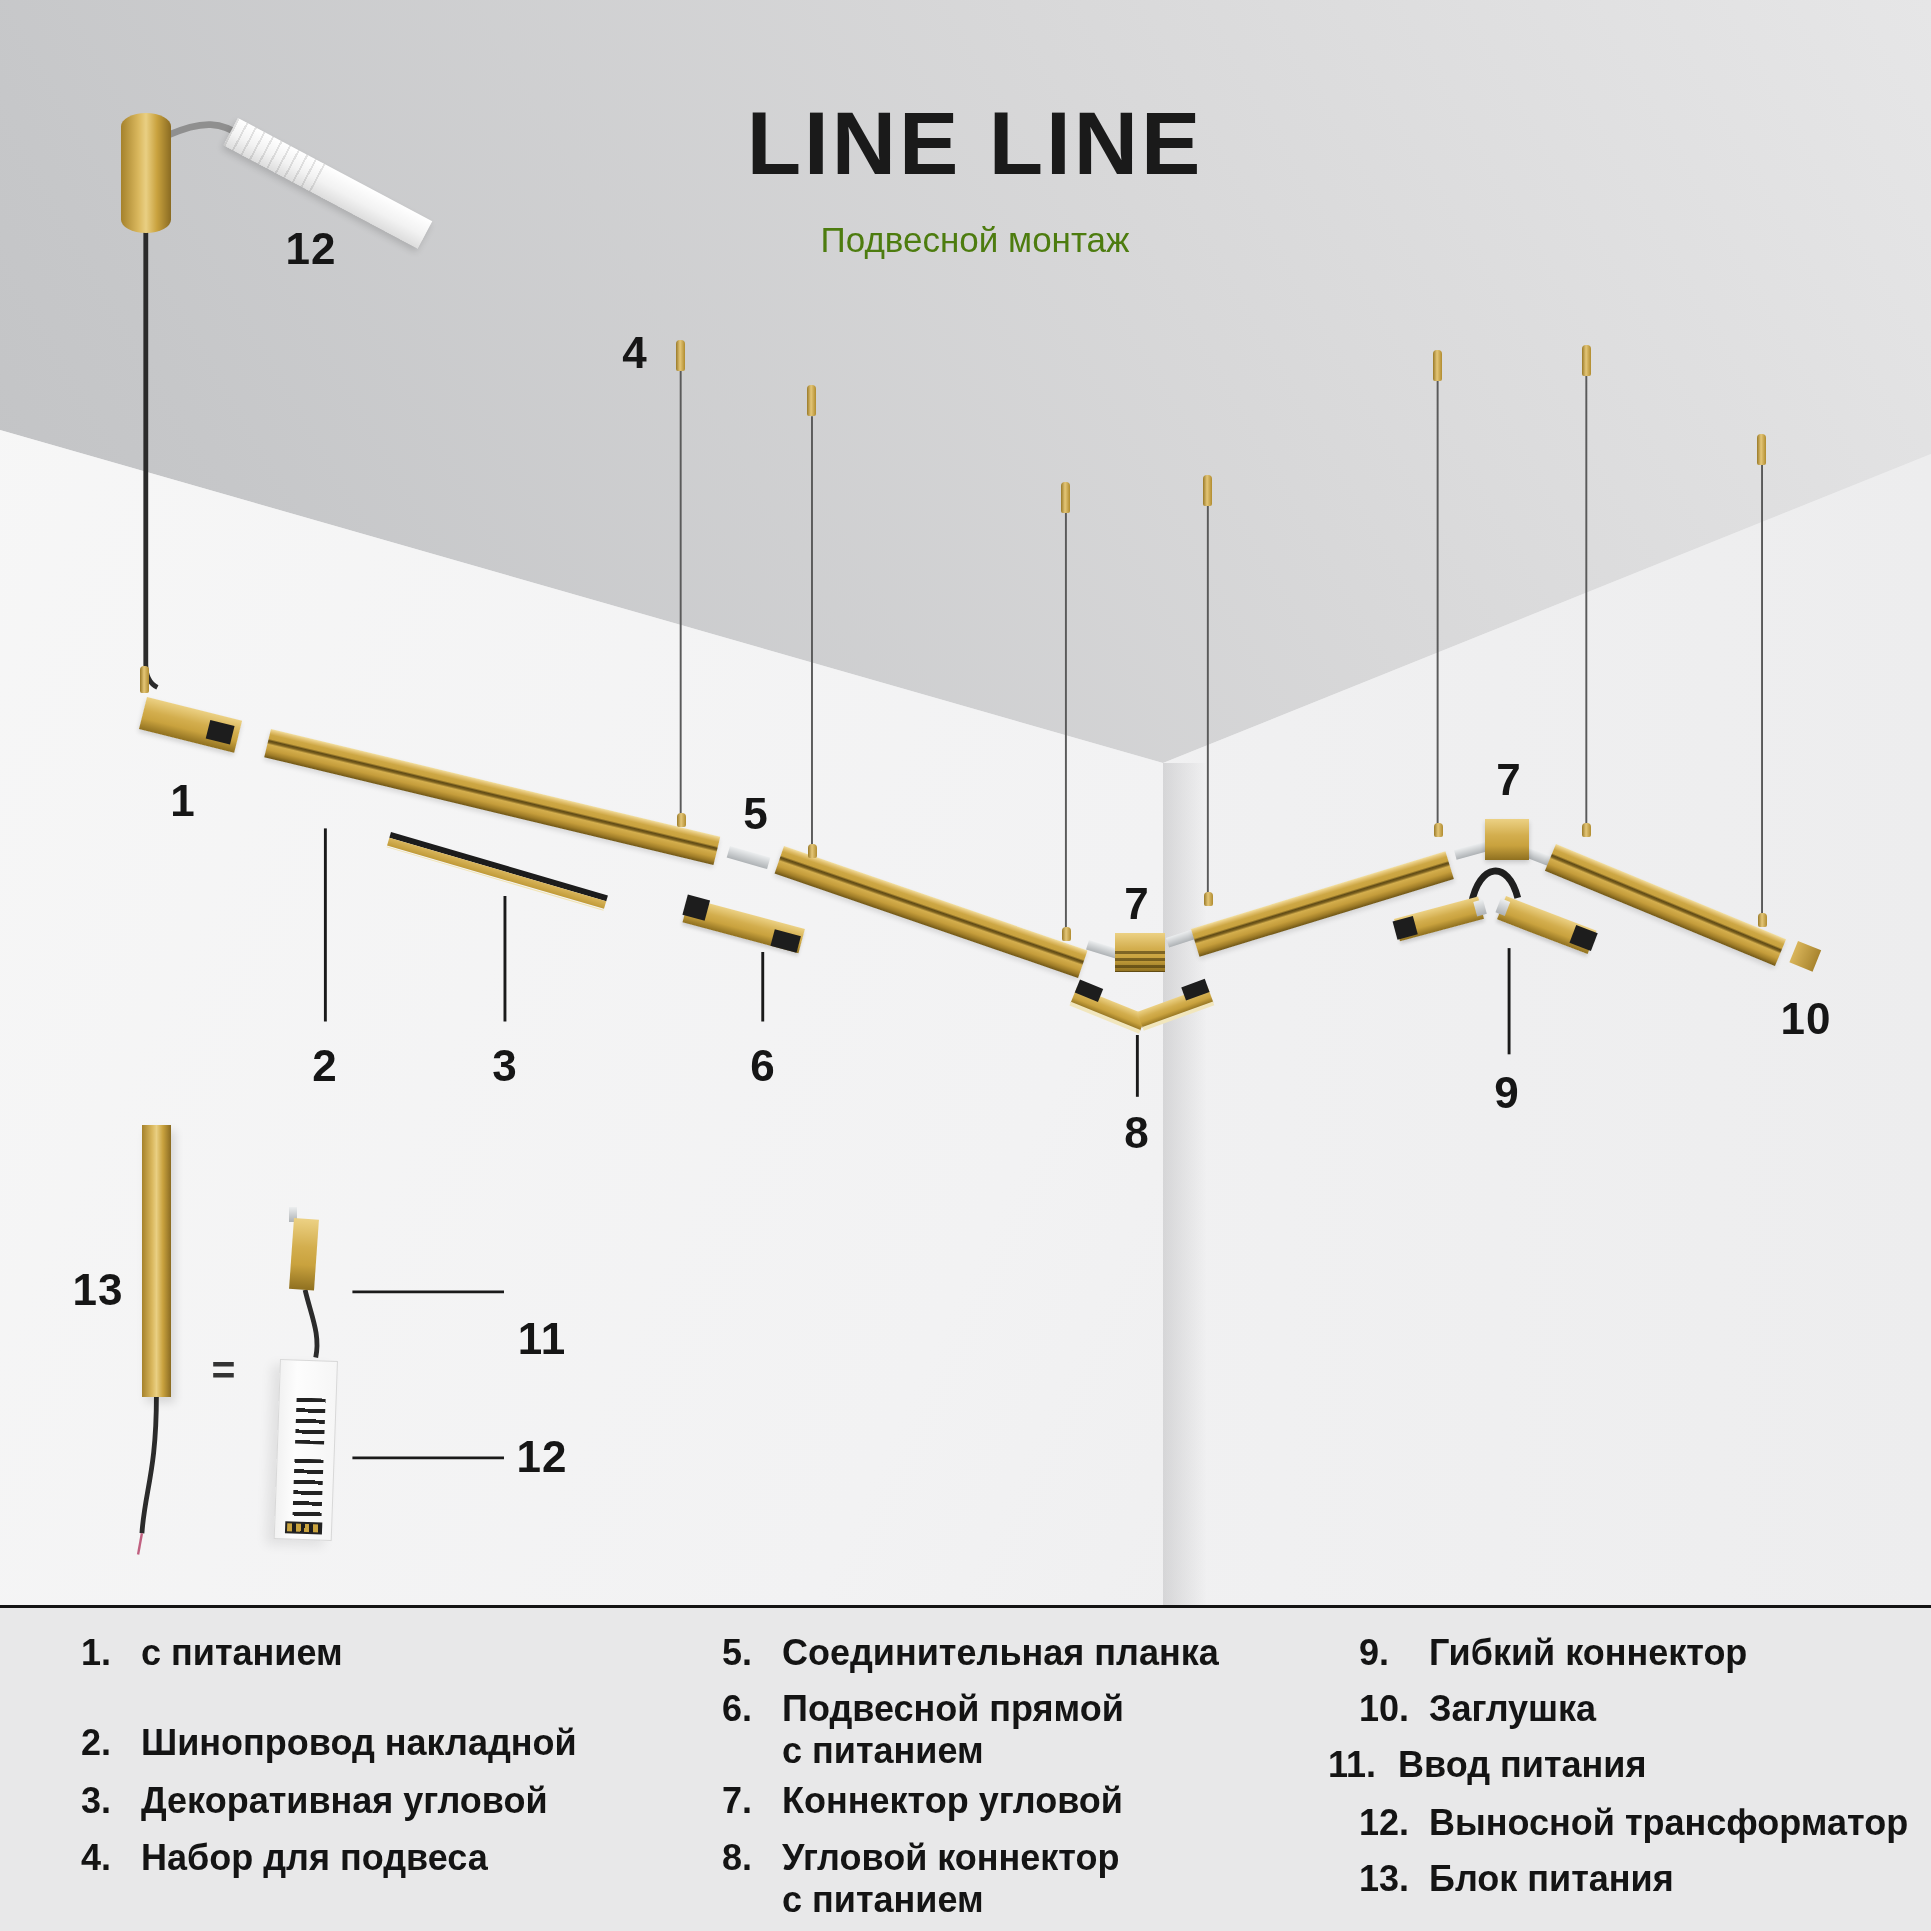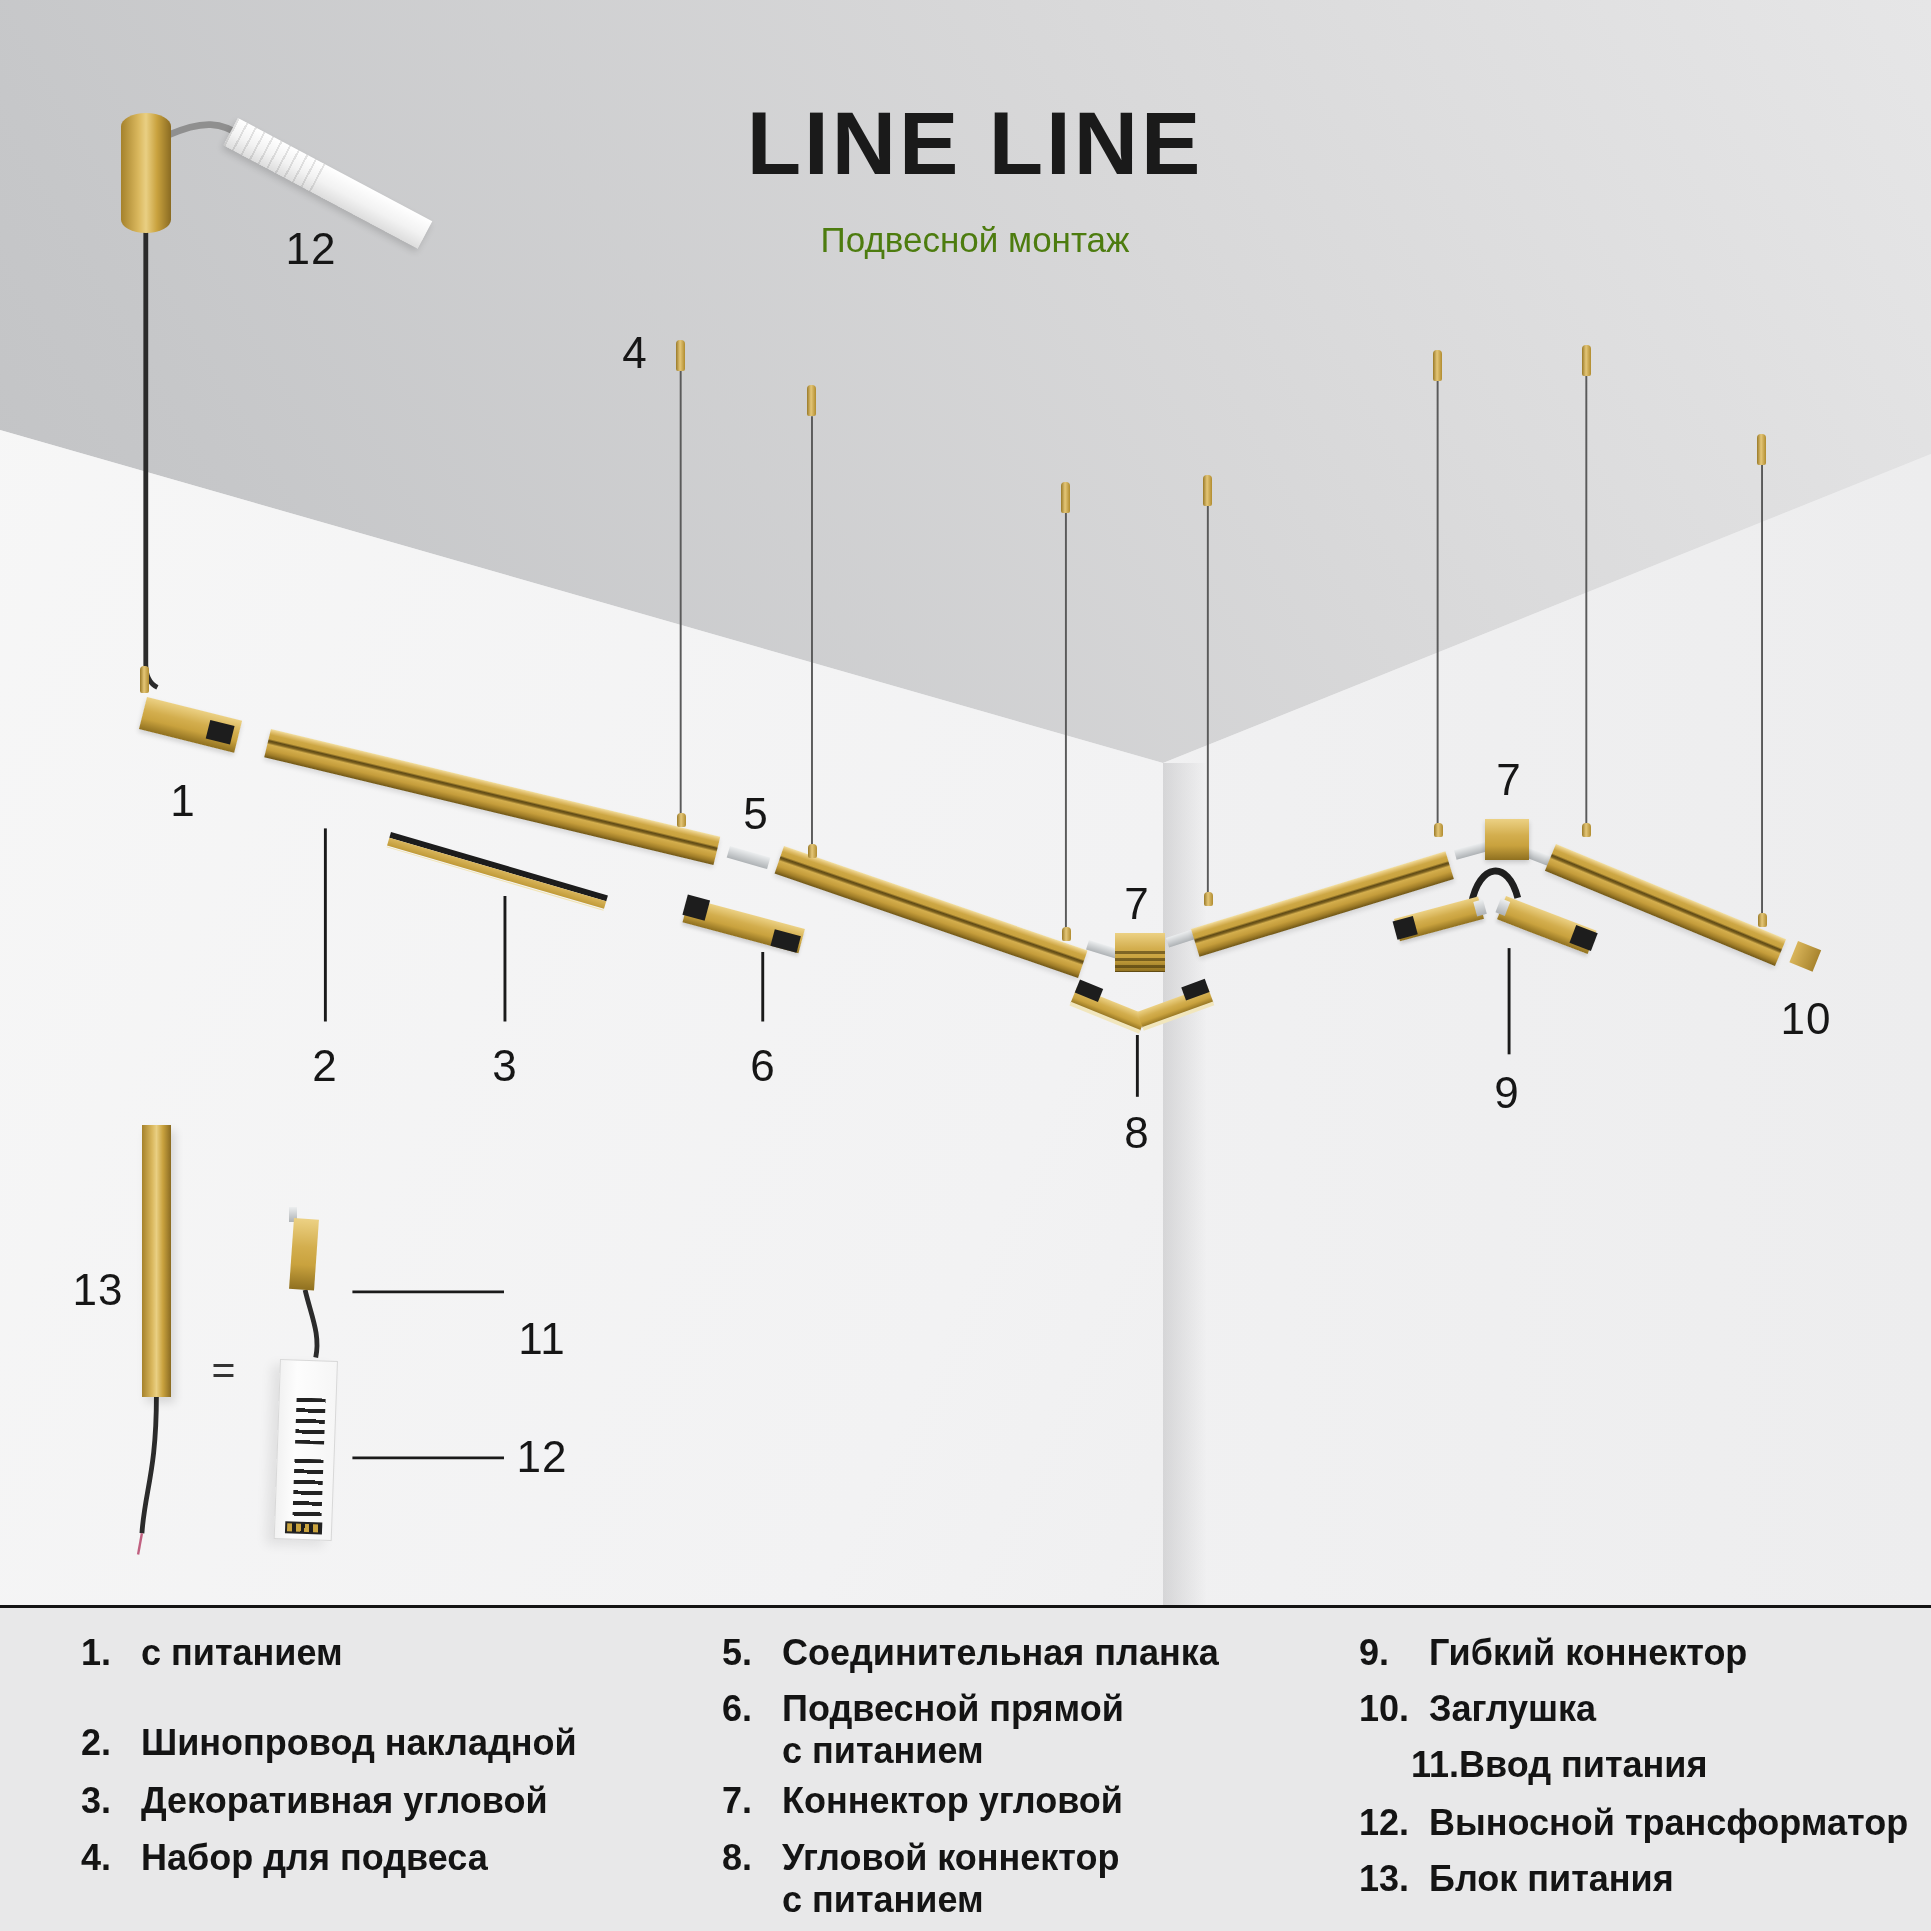--- a/index.html
+++ b/index.html
@@ -18,21 +18,21 @@
   .part{position:absolute;z-index:4;transform-origin:left top;}
   .beam{background:linear-gradient(180deg,#f2dfa0 0%,#e3c271 9%,#cda744 20%,#c9a23e 34%,
         #5f4a15 41%,#7d6220 47%,#d4ae4d 54%,#c59d3b 72%,#a07d28 87%,#6f5617 100%);
         box-shadow:0 2.9px 4.8px rgba(0,0,0,.12);}
   .brassface{background:linear-gradient(180deg,#ecd184 0%,#d3ae4e 40%,#c9a23e 65%,#8f7020 100%);}
   .brassbar{background:linear-gradient(90deg,#a5822c 0%,#dab85e 35%,#e9cf83 50%,#c9a23e 72%,#8a6b22 100%);}
   .silver{background:linear-gradient(180deg,#eceeef 0%,#aeb2b5 100%);}
   .nub{position:absolute;z-index:4;width:8.7px;border-radius:3.9px 3.9px 1.9px 1.9px;
        background:linear-gradient(90deg,#9a7a28,#e4c677 45%,#b18c2f);}
   .lbl{position:absolute;z-index:6;transform:translate(-50%,-50%);
-       font-size:44px;font-weight:400;color:#161616;letter-spacing:1px;}
+       font-size:44px;font-weight:700;color:#161616;letter-spacing:1px;}
   .title{position:absolute;z-index:6;left:975px;top:92px;transform:translateX(-50%);
        font-size:89px;font-weight:800;color:#1a1a1a;letter-spacing:2.9px;white-space:nowrap;}
   .subtitle{position:absolute;z-index:6;left:975px;top:220px;transform:translateX(-50%);
        font-size:35px;font-weight:400;color:#4d7c0f;white-space:nowrap;}
   .divider{position:absolute;z-index:5;left:0;top:1605px;width:1931px;height:2.9px;background:#141414;}
   .li{position:absolute;z-index:6;display:flex;font-size:36px;font-weight:700;
       color:#141414;line-height:42px;}
   .li .num{display:inline-block;width:60px;flex:0 0 60px;}
   .li .l2:empty{display:none;}
   .psu{background:linear-gradient(90deg,#f2f2f2,#fdfdfd 30%,#f6f6f6);border:1px solid #d8d8d8;
@@ -247,21 +247,21 @@
   <span class="txt">
       <div>Гибкий коннектор</div>
     </span>
 </div>
 <div class="li" style="left:1359px;top:1688px;">
   <span class="num" style="width:70px;flex-basis:70px;">10.</span>
   <span class="txt">
       <div>Заглушка</div>
     </span>
 </div>
-<div class="li" style="left:1389px;top:1744px;text-align:right;">
+<div class="li" style="left:1328px;top:1744px;">
   <span class="num" style="width:70px;flex-basis:70px;">11.</span>
   <span class="txt">
       <div>Ввод питания</div>
     </span>
 </div>
 <div class="li" style="left:1359px;top:1802px;">
   <span class="num" style="width:70px;flex-basis:70px;">12.</span>
   <span class="txt">
       <div>Выносной трансформатор</div>
     </span>

